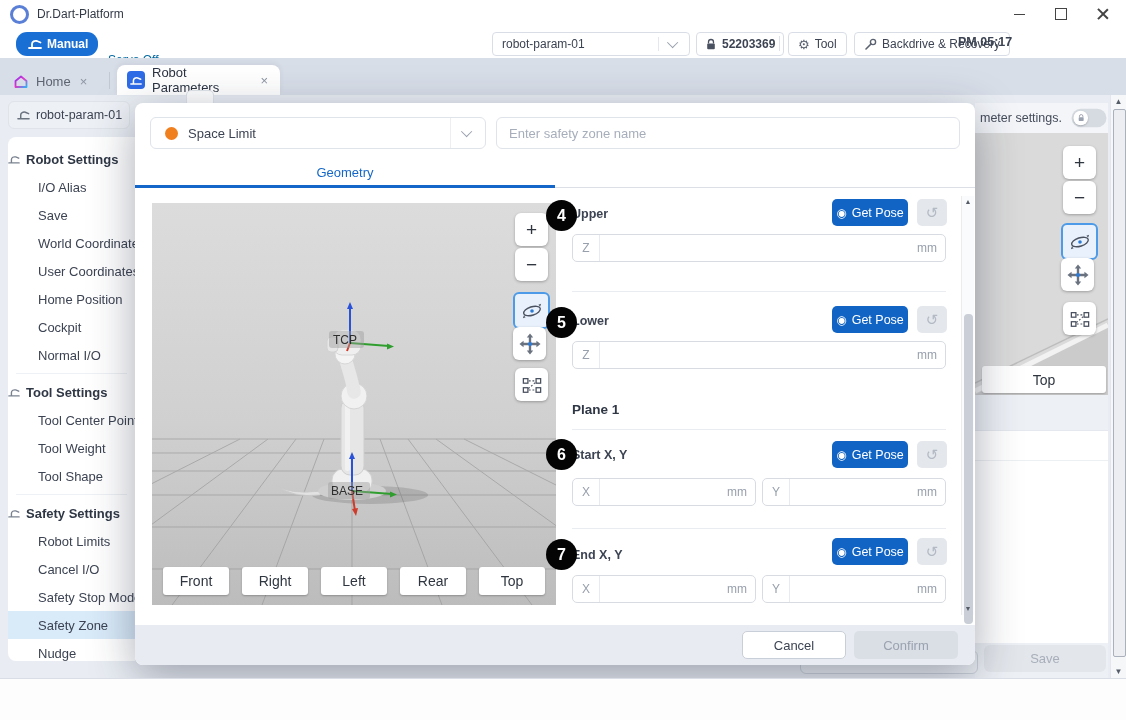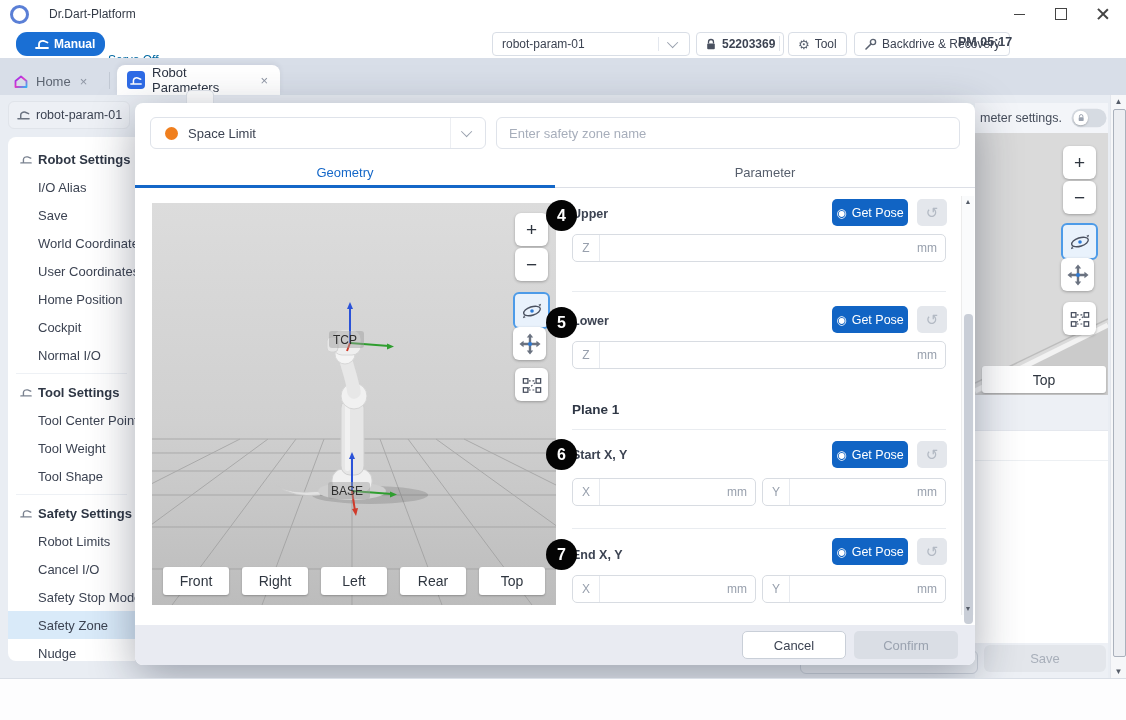--- a/index.html
+++ b/index.html
@@ -16,21 +16,21 @@
   .appdot{width:13px;height:13px;border-radius:50%;border:3px solid #5a7fd6;background:#fff;}
   .winbtn{width:30px;height:20px;cursor:default;}
   .win-min{width:11px;height:0;border-top:1.4px solid #444;}
   .win-max{width:10px;height:10px;border:1.4px solid #444;}
   .win-close{position:relative;width:12px;height:12px;}
   .win-close:before,.win-close:after{content:"";position:absolute;left:5px;top:-1px;width:1.5px;height:14px;background:#444;}
   .win-close:before{transform:rotate(45deg);} .win-close:after{transform:rotate(-45deg);}
 
   
   .toolbar{left:0;top:28px;width:1126px;height:30px;background:#fff;border-bottom:1px solid #e2e6ed;}
-  .manual-btn{left:16px;top:4px;height:24px;padding:0 10px 0 19px;background:#1a6fd4;border-radius:11px;
+  .manual-btn{left:16px;top:4px;height:24px;padding:0 10px 0 12px;background:#1a6fd4;border-radius:11px;
               color:#fff;font-size:12px;font-weight:bold;gap:5px;}
   .servo-off{left:108px;top:25px;font-size:12px;color:#0369a1;}
   .tb-select{left:492px;top:4px;width:196px;height:22px;background:#fff;border:1px solid #d9dee6;border-radius:4px;
              font-size:12px;color:#3c4352;}
   .tb-select .lbl{padding-left:9px;flex:1;}
   .tb-select .sep{width:1px;height:14px;background:#e3e7ee;}
   .serial{left:696px;top:4px;height:22px;padding:0 8px;background:#fff;border:1px solid #d9dee6;border-radius:4px;
           gap:5px;font-size:12px;color:#3c4352;font-weight:bold;}
   .tb-div{left:779px;top:8px;width:1px;height:15px;background:#e0e4ea;}
   .tb-btn{height:22px;background:#fff;border:1px solid #d9dee6;border-radius:4px;padding:0 9px;gap:5px;
@@ -46,21 +46,21 @@
               color:#2b3342;box-shadow:0 -2px 5px rgba(60,70,90,.08);padding:0 10px;box-sizing:border-box;}
   .tabx{color:#8d95a3;font-size:13px;padding:0 2px;}
   .tabicon-rp{width:18px;height:18px;border-radius:4px;background:#2e6be6;}
   .stub{left:186px;top:90px;width:26px;height:12px;background:#fff;border:1px solid #e0e4ea;border-radius:5px 5px 0 0;}
 
   
   .side-chip{left:8px;top:101px;width:122px;height:28px;background:#edf0f5;border:1px solid #e0e4ea;border-radius:6px;
              gap:6px;padding-left:8px;box-sizing:border-box;font-size:12.5px;color:#3c4352;overflow:hidden;white-space:nowrap;}
   .sidenav{left:8px;top:137px;width:127px;height:524px;background:#fff;border-radius:8px 0 0 8px;overflow:hidden;
            padding-top:8px;box-sizing:border-box;}
-  .nav-h{height:28px;display:flex;align-items:center;gap:6px;padding-left:12px;font-size:13px;font-weight:bold;color:#2f3745;white-space:nowrap;}
+  .nav-h{height:28px;display:flex;align-items:center;gap:6px;padding-left:0;font-size:13px;font-weight:bold;color:#2f3745;white-space:nowrap;}
   .nav-i{height:28px;display:flex;align-items:center;padding-left:30px;font-size:13px;color:#3c4352;white-space:nowrap;}
   .nav-i.active{background:#d9eaf9;}
   .nav-div{height:1px;background:#eef1f5;margin:4px 8px;}
 
   
   .note-bar{left:975px;top:103px;width:133px;height:30px;background:#f3f5f9;font-size:12.5px;color:#454c5a;}
   .mini-viewer{left:975px;top:133px;width:133px;height:262px;background:#d9d9d9;overflow:hidden;}
   .rp-strip1{left:975px;top:395px;width:133px;height:35px;background:#edf0f5;}
   .rp-white{left:975px;top:430px;width:133px;height:213px;background:#fff;border-top:1px solid #e5e8ee;}
   .rp-line{left:975px;top:460px;width:133px;height:1px;background:#edf0f3;}
@@ -134,21 +134,21 @@
   .chev{width:7px;height:7px;border-left:1.6px solid #98a0ad;border-bottom:1.6px solid #98a0ad;display:inline-block;}
   .chev.down{transform:rotate(-45deg) translateY(-2px);}
 </style>
 </head>
 <body>
 
 <div id="app">
 
   <div class="abs titlebar flex">
     <span class="appdot" style="margin-left:10px"></span>
-    <span class="title-text" style="margin-left:20px">Dr.Dart-Platform</span>
+    <span class="title-text" style="margin-left:8px">Dr.Dart-Platform</span>
     <span style="flex:1"></span>
     <span class="winbtn cc">
         <span class="win-min"></span>
       </span>
     <span class="winbtn cc" style="margin:0 12px">
         <span class="win-max"></span>
       </span>
     <span class="winbtn cc" style="margin-right:8px">
         <span class="win-close"></span>
       </span>
@@ -372,23 +372,20 @@
       <span class="lbl">Space Limit</span>
       <span class="chev-seg cc">
           <span class="chev down"></span>
         </span>
     </div>
     <input class="abs name-input" placeholder="Enter safety zone name" style="">
 
     <div class="abs mtabs flex">
       <div class="mtab cc geo">
           <span>Geometry</span>
-        </div>
-      <div class="mtab cc par">
-          <span>Parameter</span>
         </div>
     </div>
     <div class="abs mtab-underline"></div>
 
     <div class="abs viewer">
       <svg width="404" height="402" viewBox="0 0 404 402">
         <defs>
           <linearGradient id="vbg" x1="0" y1="0" x2="0" y2="1">
             <stop offset="0" stop-color="#dcdcdc"></stop>
               <stop offset="0.55" stop-color="#d0d0d0"></stop>

